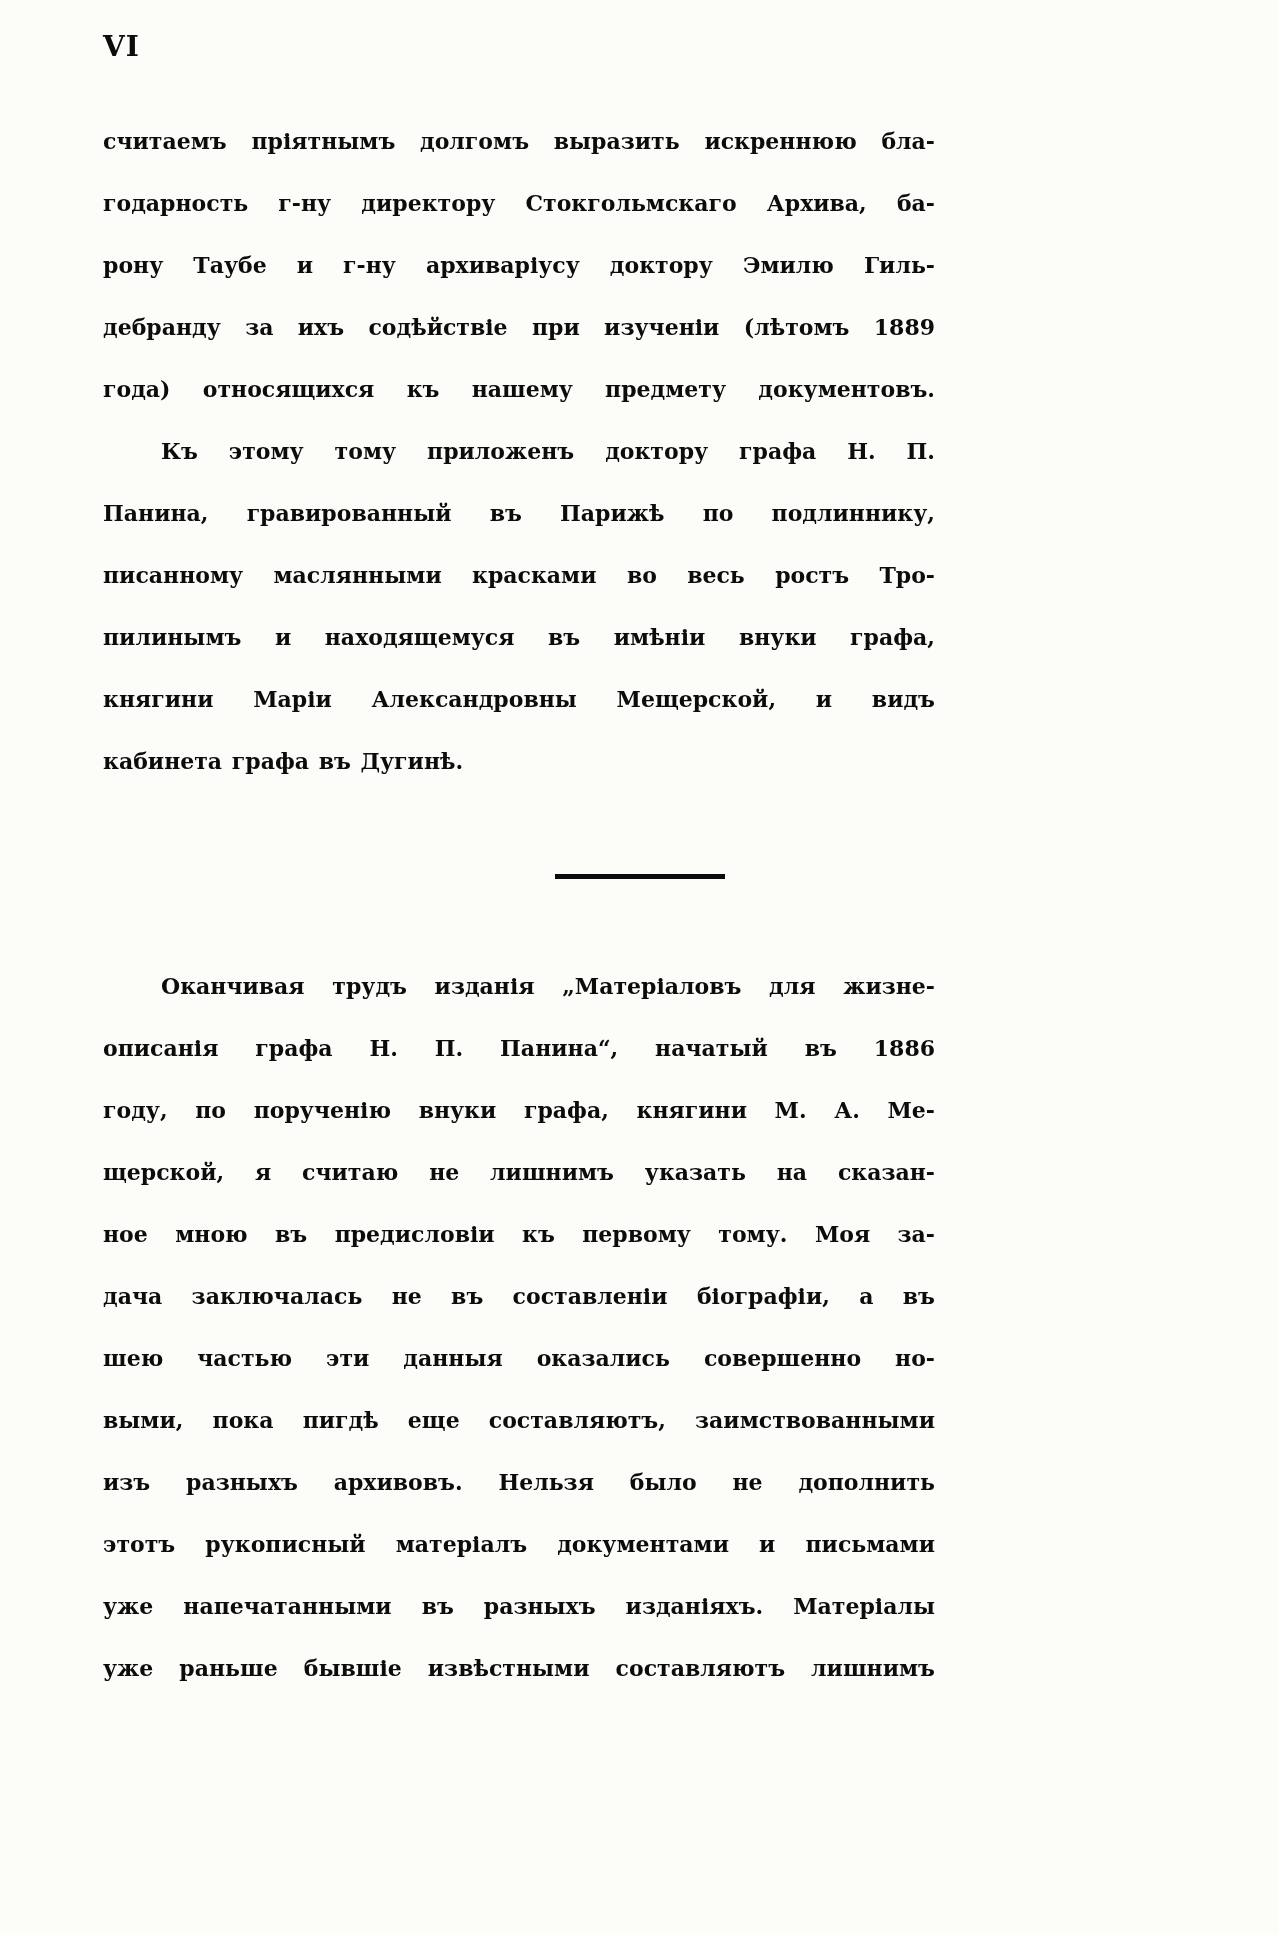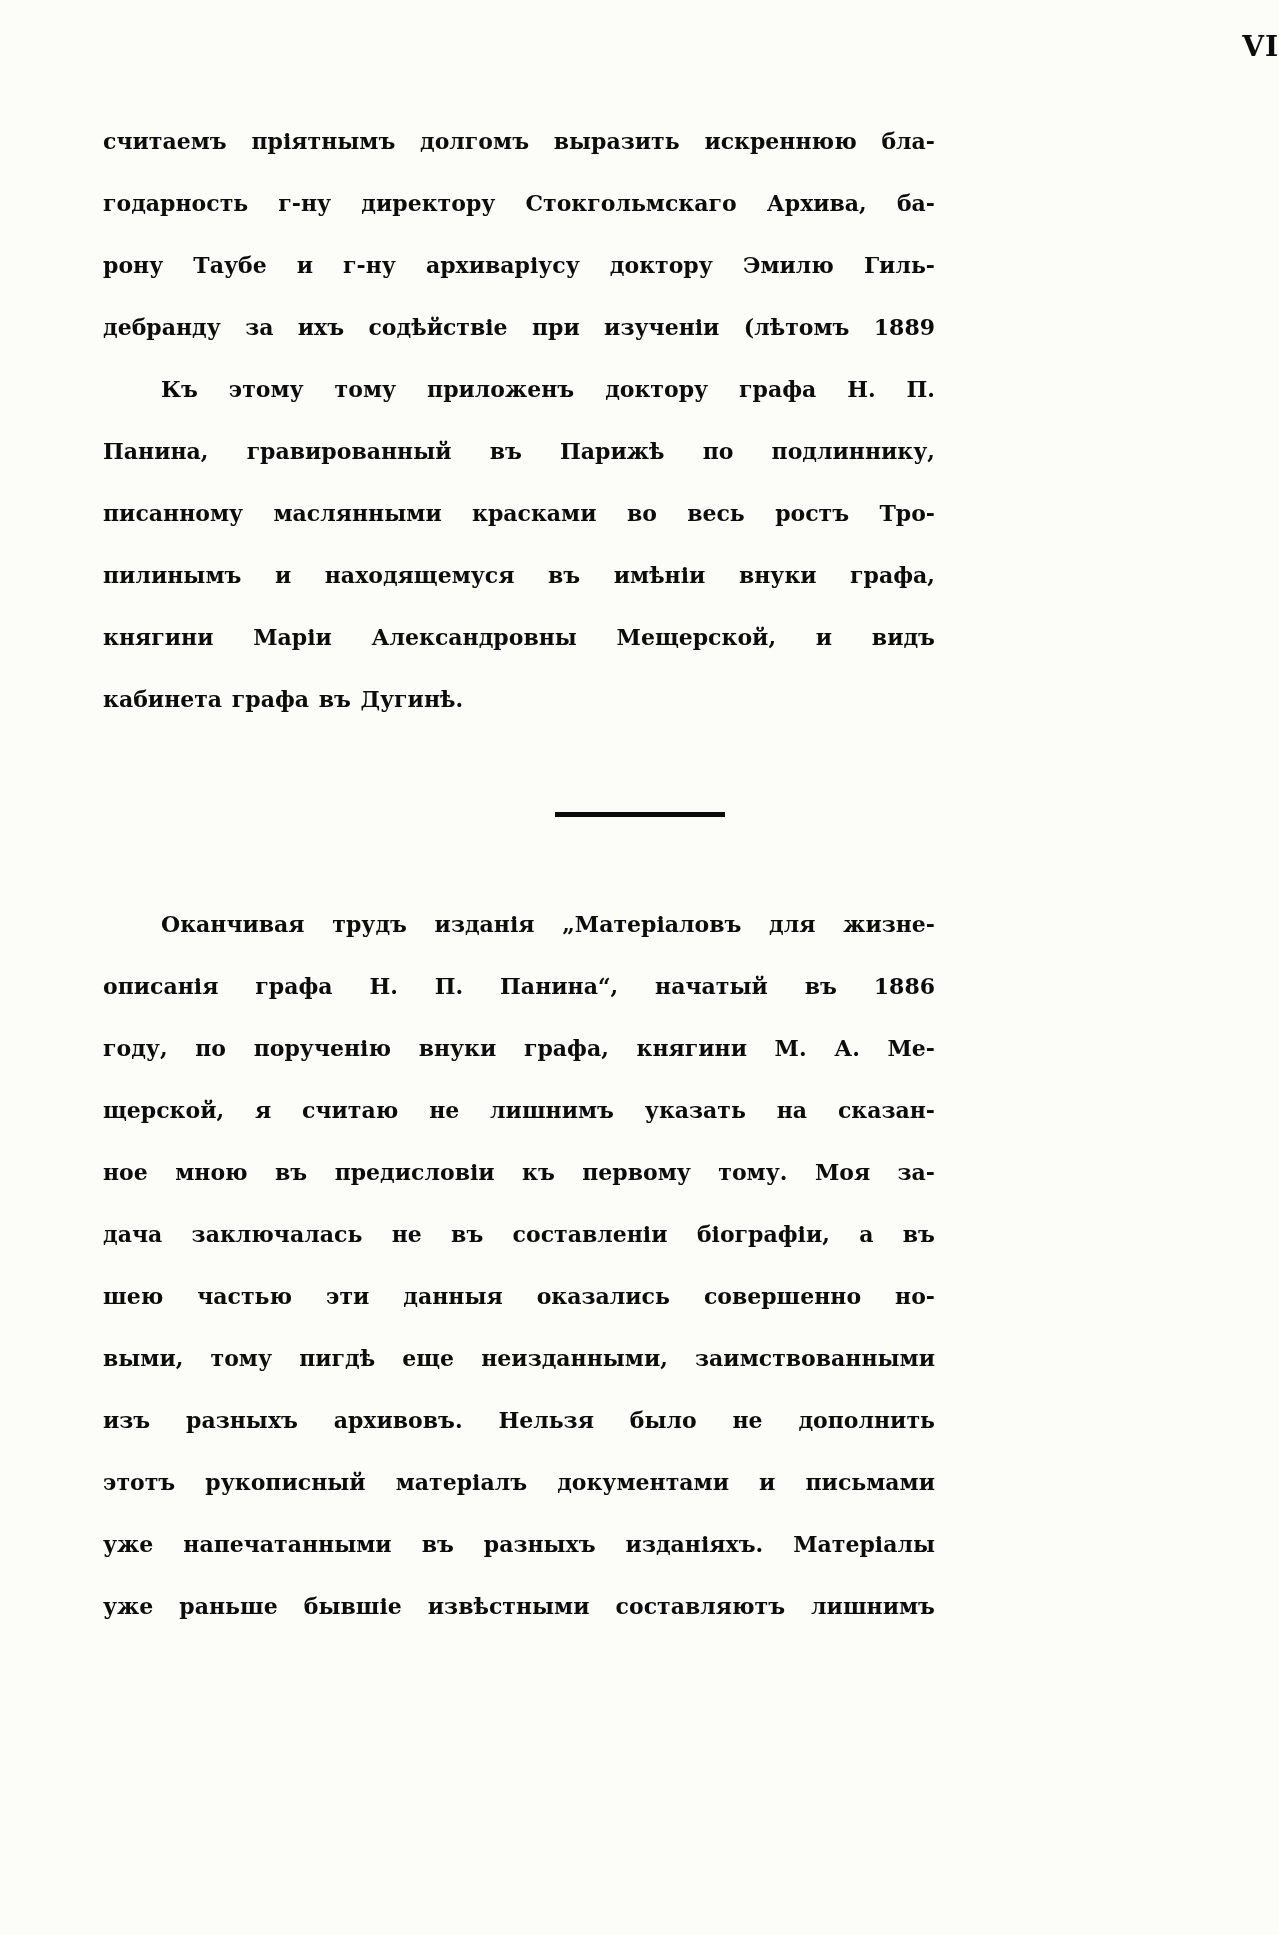--- a/index.html
+++ b/index.html
@@ -18,21 +18,20 @@
     position: relative;
     width: 1279px;
     height: 1935px;
   }
   .page-number {
     margin: 30px 0 0 103px;
     font-size: 28px;
     font-weight: 700;
     letter-spacing: 1px;
     line-height: 34px;
-    text-align: right;
   }
   .text-block {
     width: 832px;
     margin-left: 103px;
   }
   .text-block.first {
     margin-top: 46px;
   }
   .line {
     font-size: 22px;
@@ -63,20 +62,21 @@
 <body style="--paper: #fcfdf9; --ink: #0c0c0c;">
 
 <div class="page">
   <div class="page-number">VI</div>
 
   <div class="text-block first">
       <div class="line">считаемъ пріятнымъ долгомъ выразить искреннюю бла-</div>
       <div class="line">годарность г-ну директору Стокгольмскаго Архива, ба-</div>
       <div class="line">рону Таубе и г-ну архиваріусу доктору Эмилю Гиль-</div>
       <div class="line">дебранду за ихъ содѣйствіе при изученіи (лѣтомъ 1889</div>
+      <div class="line">года) относящихся къ нашему предмету документовъ.</div>
     </div>
 
   <div class="text-block">
       <div class="line indent">Къ этому тому приложенъ доктору графа Н. П.</div>
       <div class="line">Панина, гравированный въ Парижѣ по подлиннику,</div>
       <div class="line">писанному маслянными красками во весь ростъ Тро-</div>
       <div class="line">пилинымъ и находящемуся въ имѣніи внуки графа,</div>
       <div class="line">княгини Маріи Александровны Мещерской, и видъ</div>
       <div class="line left">кабинета графа въ Дугинѣ.</div>
     </div>
@@ -84,19 +84,19 @@
   <hr class="divider">
 
   <div class="text-block">
   <div class="line indent">Оканчивая трудъ изданія „Матеріаловъ для жизне-</div>
       <div class="line">описанія графа Н. П. Панина“, начатый въ 1886</div>
       <div class="line">году, по порученію внуки графа, княгини М. А. Ме-</div>
       <div class="line">щерской, я считаю не лишнимъ указать на сказан-</div>
       <div class="line">ное мною въ предисловіи къ первому тому. Моя за-</div>
       <div class="line">дача заключалась не въ составленіи біографіи, а въ</div>
       <div class="line">шею частью эти данныя оказались совершенно но-</div>
-      <div class="line">выми, тому пигдѣ еще неизданными, заимствованными</div>
+      <div class="line">выми, пока пигдѣ еще составляютъ, заимствованными</div>
       <div class="line">изъ разныхъ архивовъ. Нельзя было не дополнить</div>
       <div class="line">этотъ рукописный матеріалъ документами и письмами</div>
       <div class="line">уже напечатанными въ разныхъ изданіяхъ. Матеріалы</div>
       <div class="line">уже раньше бывшіе извѣстными составляютъ лишнимъ</div>
     </div>
 </div>
 
 </body></html>

